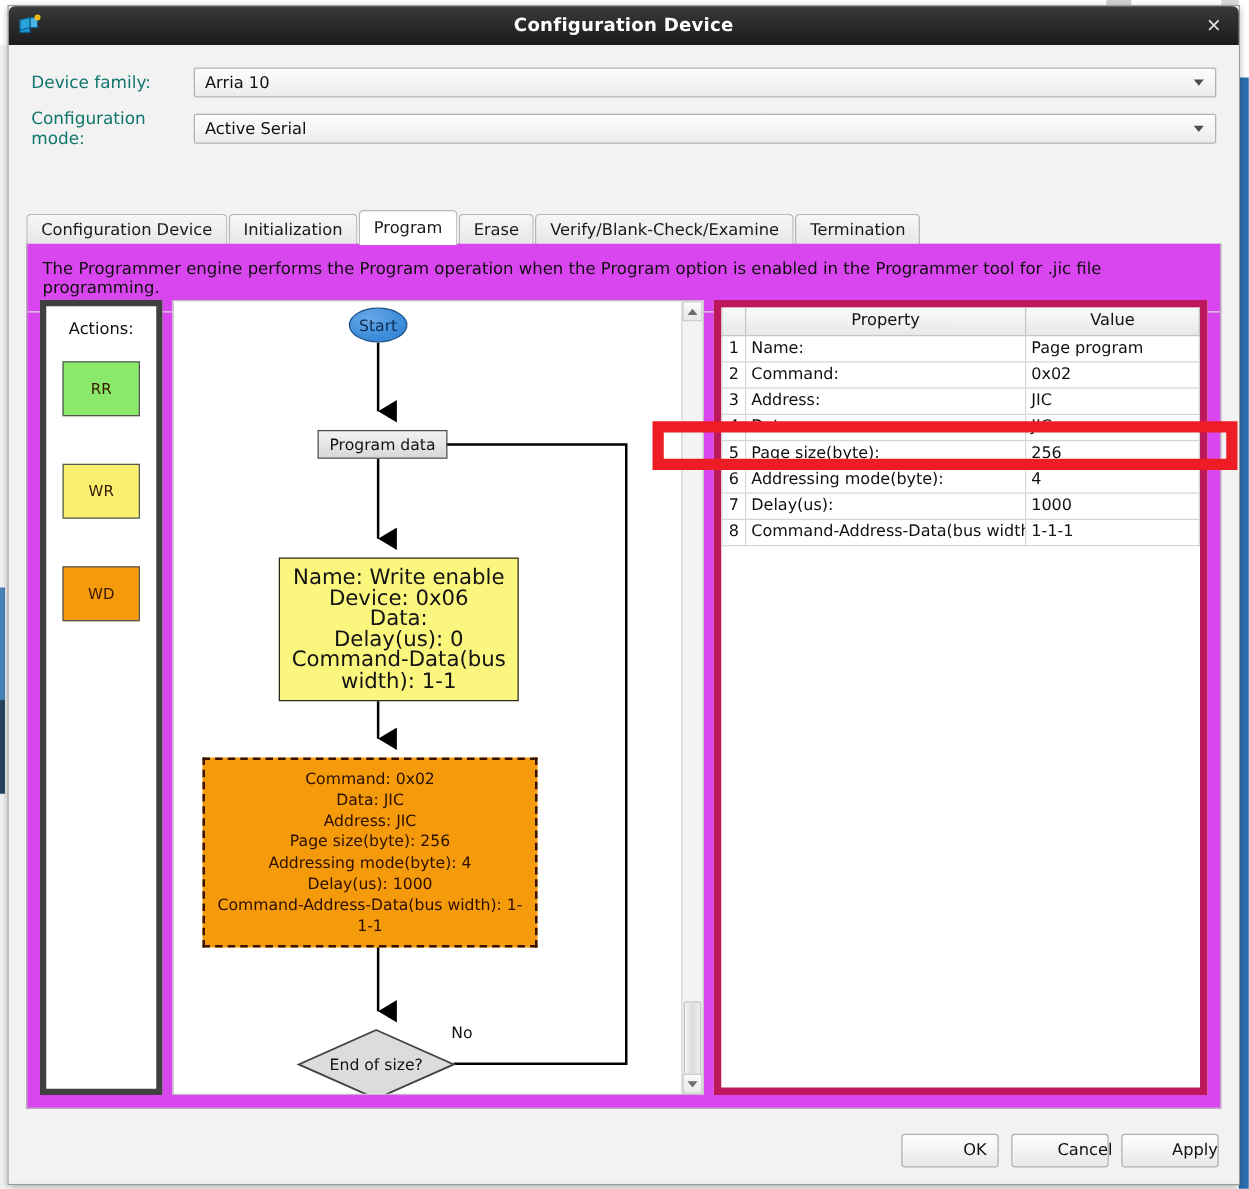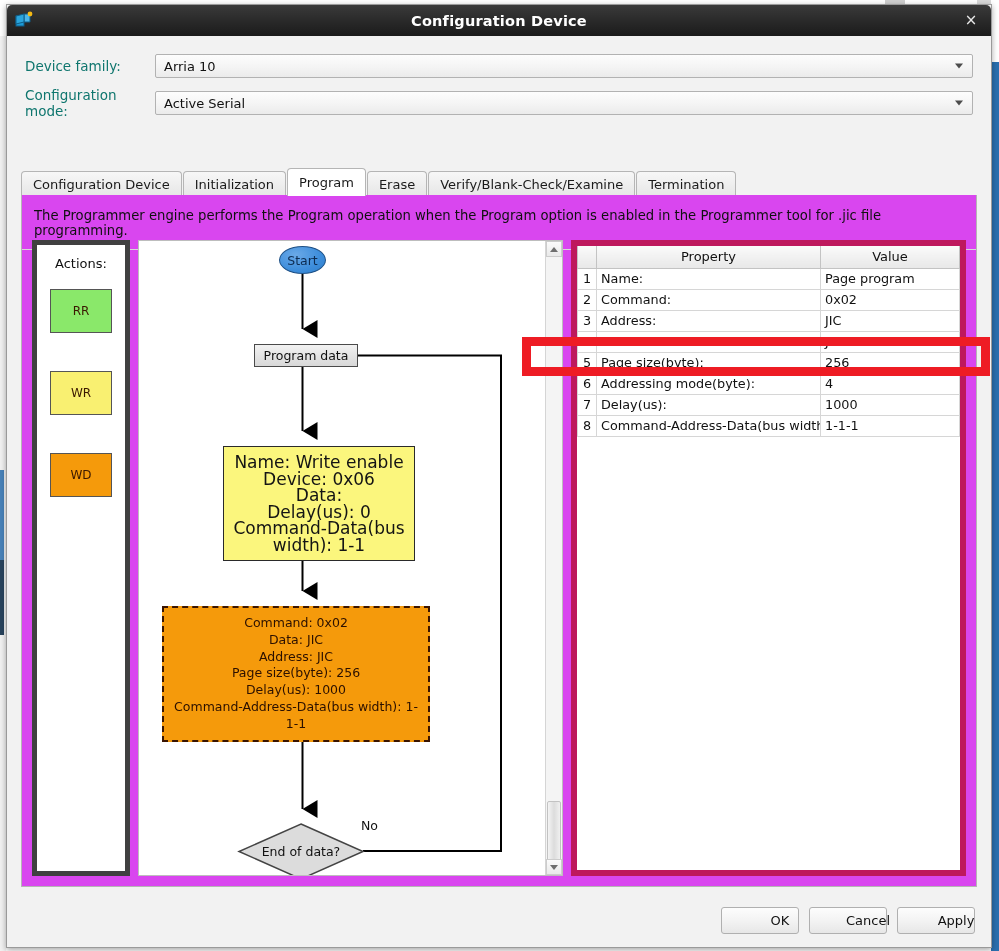--- a/index.html
+++ b/index.html
@@ -410,25 +410,26 @@
                 <div>Device: 0x06</div>
                 <div>Data:</div>
                 <div>Delay(us): 0</div>
                 <div>Command-Data(bus width): 1-1</div>
               </div>
             <div class="node" id="n-pageprogram">
                 <div>Command: 0x02</div>
                 <div>Data: JIC</div>
                 <div>Address: JIC</div>
                 <div>Page size(byte): 256</div>
+                <div>Addressing mode(byte): 4</div>
                 <div>Delay(us): 1000</div>
                 <div>Command-Address-Data(bus width): 1-1-1</div>
               </div>
             <div class="node" id="n-endofdata">
-              <div class="diamond-text">End of data?</div>
+              <div class="diamond-text">End of size?</div>
             </div>
             <div class="edge-label" id="lbl-no">No</div>
 
           </div>
 
           <div id="flow-scrollbar">
             <div class="sb-arrow up">
                 <div class="sb-tri-up"></div>
               </div>
             <div id="sb-thumb"></div>

